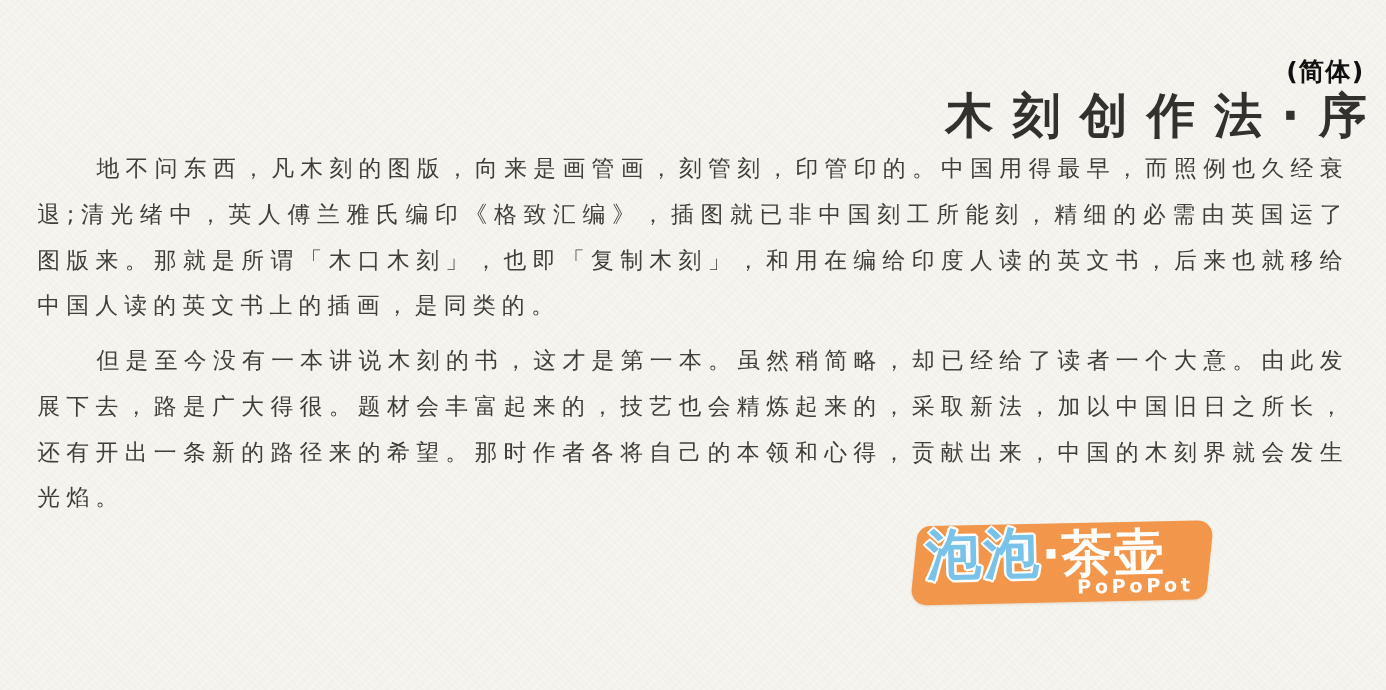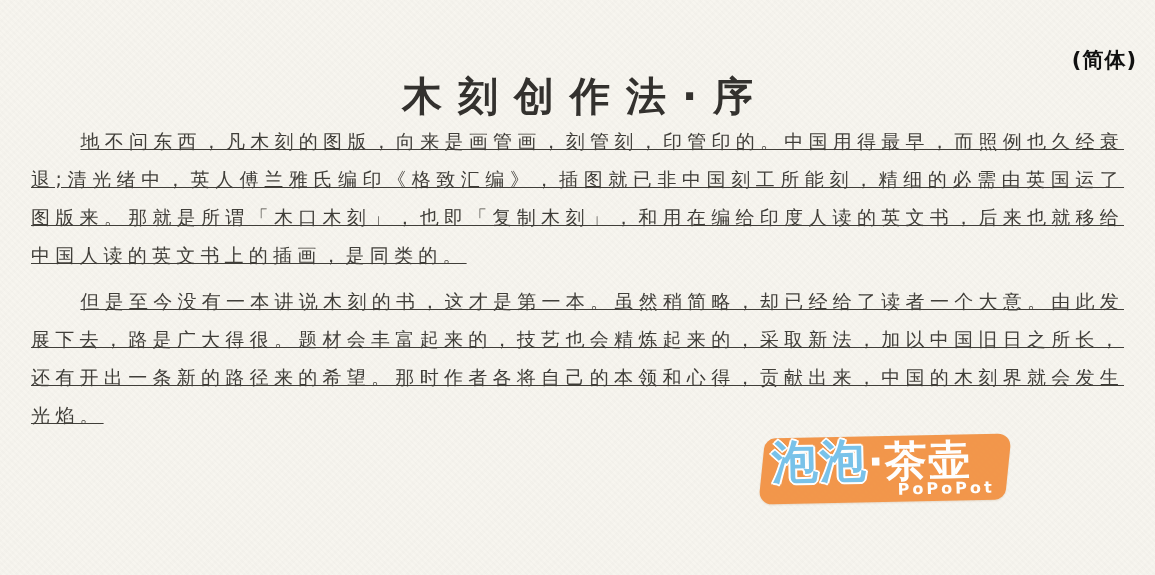--- a/index.html
+++ b/index.html
@@ -21,42 +21,41 @@
     position: absolute;
     top: 46px; right: 18px;
     font-size: 21px;
     font-weight: bold;
     color: #111;
     letter-spacing: 1px;
   }
   .doc-title {
     position: absolute;
     top: 42px; left: 0; right: 0;
-    text-align: center;
+    text-align: right;
     font-size: 40px;
     font-weight: bold;
     color: #33312e;
     letter-spacing: 16px;
     text-indent: 16px; 
   }
   .doc-body {
     position: absolute;
     top: 122px;
     left: 31px;
     right: 31px;
     color: #403e39;
     font-size: 19px;
     line-height: 38px;
     letter-spacing: 5.2px;
     text-align: justify;
   }
   .doc-body p {
     margin: 0 0 8px 0;
     text-indent: 2.6em;
-    text-decoration: underline;
   }
   .watermark {
     position: absolute;
     left: 762px; top: 436px;
     width: 246px; height: 66px;
     background: #f2903f;
     border-radius: 10px 14px 10px 14px;
     transform: skewX(-7deg) rotate(-1.2deg);
     opacity: 0.93;
     box-shadow: 0 1px 2px rgba(120,70,10,0.15);

